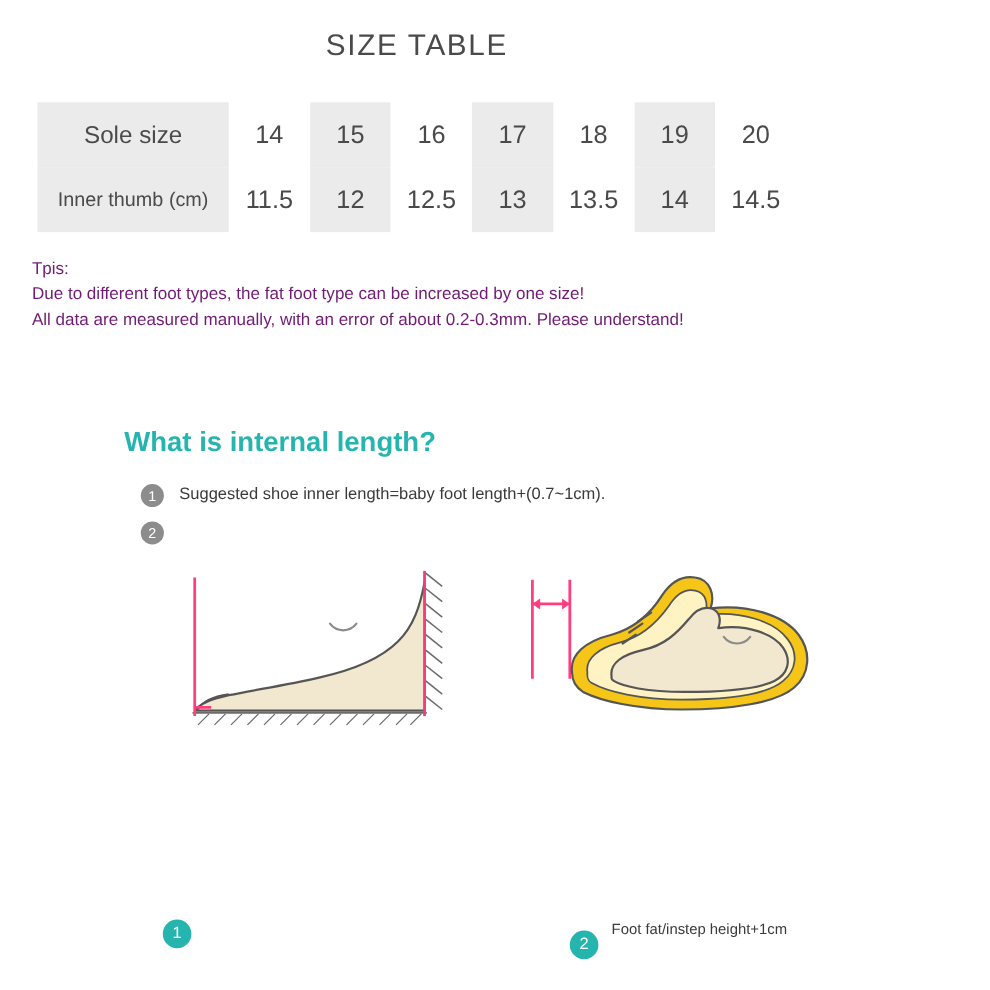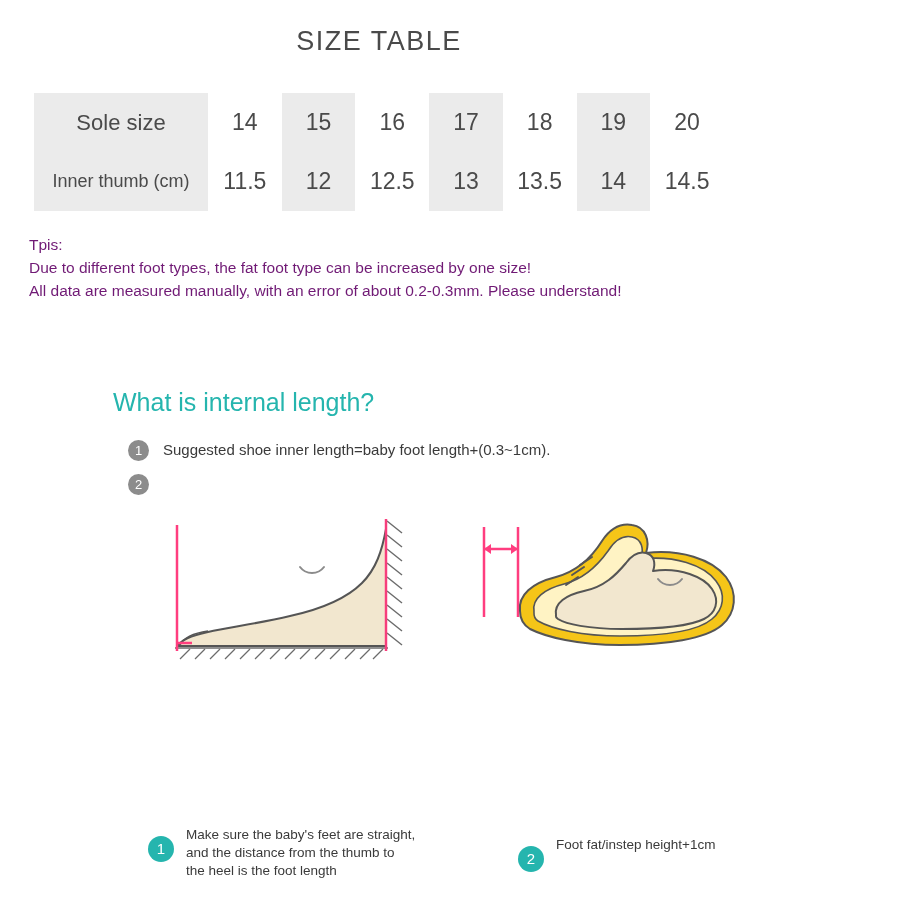--- a/index.html
+++ b/index.html
@@ -71,21 +71,21 @@
   }
   .tips div {
     white-space: nowrap;
   }
 
   
   .section-heading {
     margin: 86px 0 0 113px;
     font-size: 25px;
     color: #25b5ae;
-    font-weight: 400;
+    font-weight: 700;
   }
 
   
   .steps {
     margin: 22px 0 0 128px;
   }
   .step {
     display: flex;
     align-items: flex-start;
     margin-bottom: 12px;
@@ -196,21 +196,21 @@
     <div>Due to different foot types, the fat foot type can be increased by one size!</div>
     <div>All data are measured manually, with an error of about 0.2-0.3mm. Please understand!</div>
   </div>
 
   <div class="section-heading">What is internal length?</div>
 
   <div class="steps">
     <div class="step">
       <div class="badge">1</div>
       <div class="step-text">
-        <div>Suggested shoe inner length=baby foot length+(0.3~1cm).</div>
+        <div>Suggested shoe inner length=baby foot length+(0.7~1cm).</div>
       </div>
     </div>
     <div class="step">
       <div class="badge">2</div>
     </div>
   </div>
 
   <div class="illus-row">
 
     <div class="illus" id="illus-foot-wall">
@@ -288,25 +288,20 @@
           <line x1="106" y1="78" x2="118" y2="70"></line>
         </g>
       </svg>
     </div>
 
   </div>
 
   <div class="captions">
     <div class="caption" id="caption-1">
       <div class="badge-teal">1</div>
-      <div class="caption-text">
-        <div>Make sure the baby's feet are straight,</div>
-        <div>and the distance from the thumb to</div>
-        <div>the heel is the foot length</div>
-      </div>
     </div>
     <div class="caption" id="caption-2">
       <div class="badge-teal">2</div>
       <div class="caption-text">
         <div>Foot fat/instep height+1cm</div>
       </div>
     </div>
   </div>
 
 </div>

